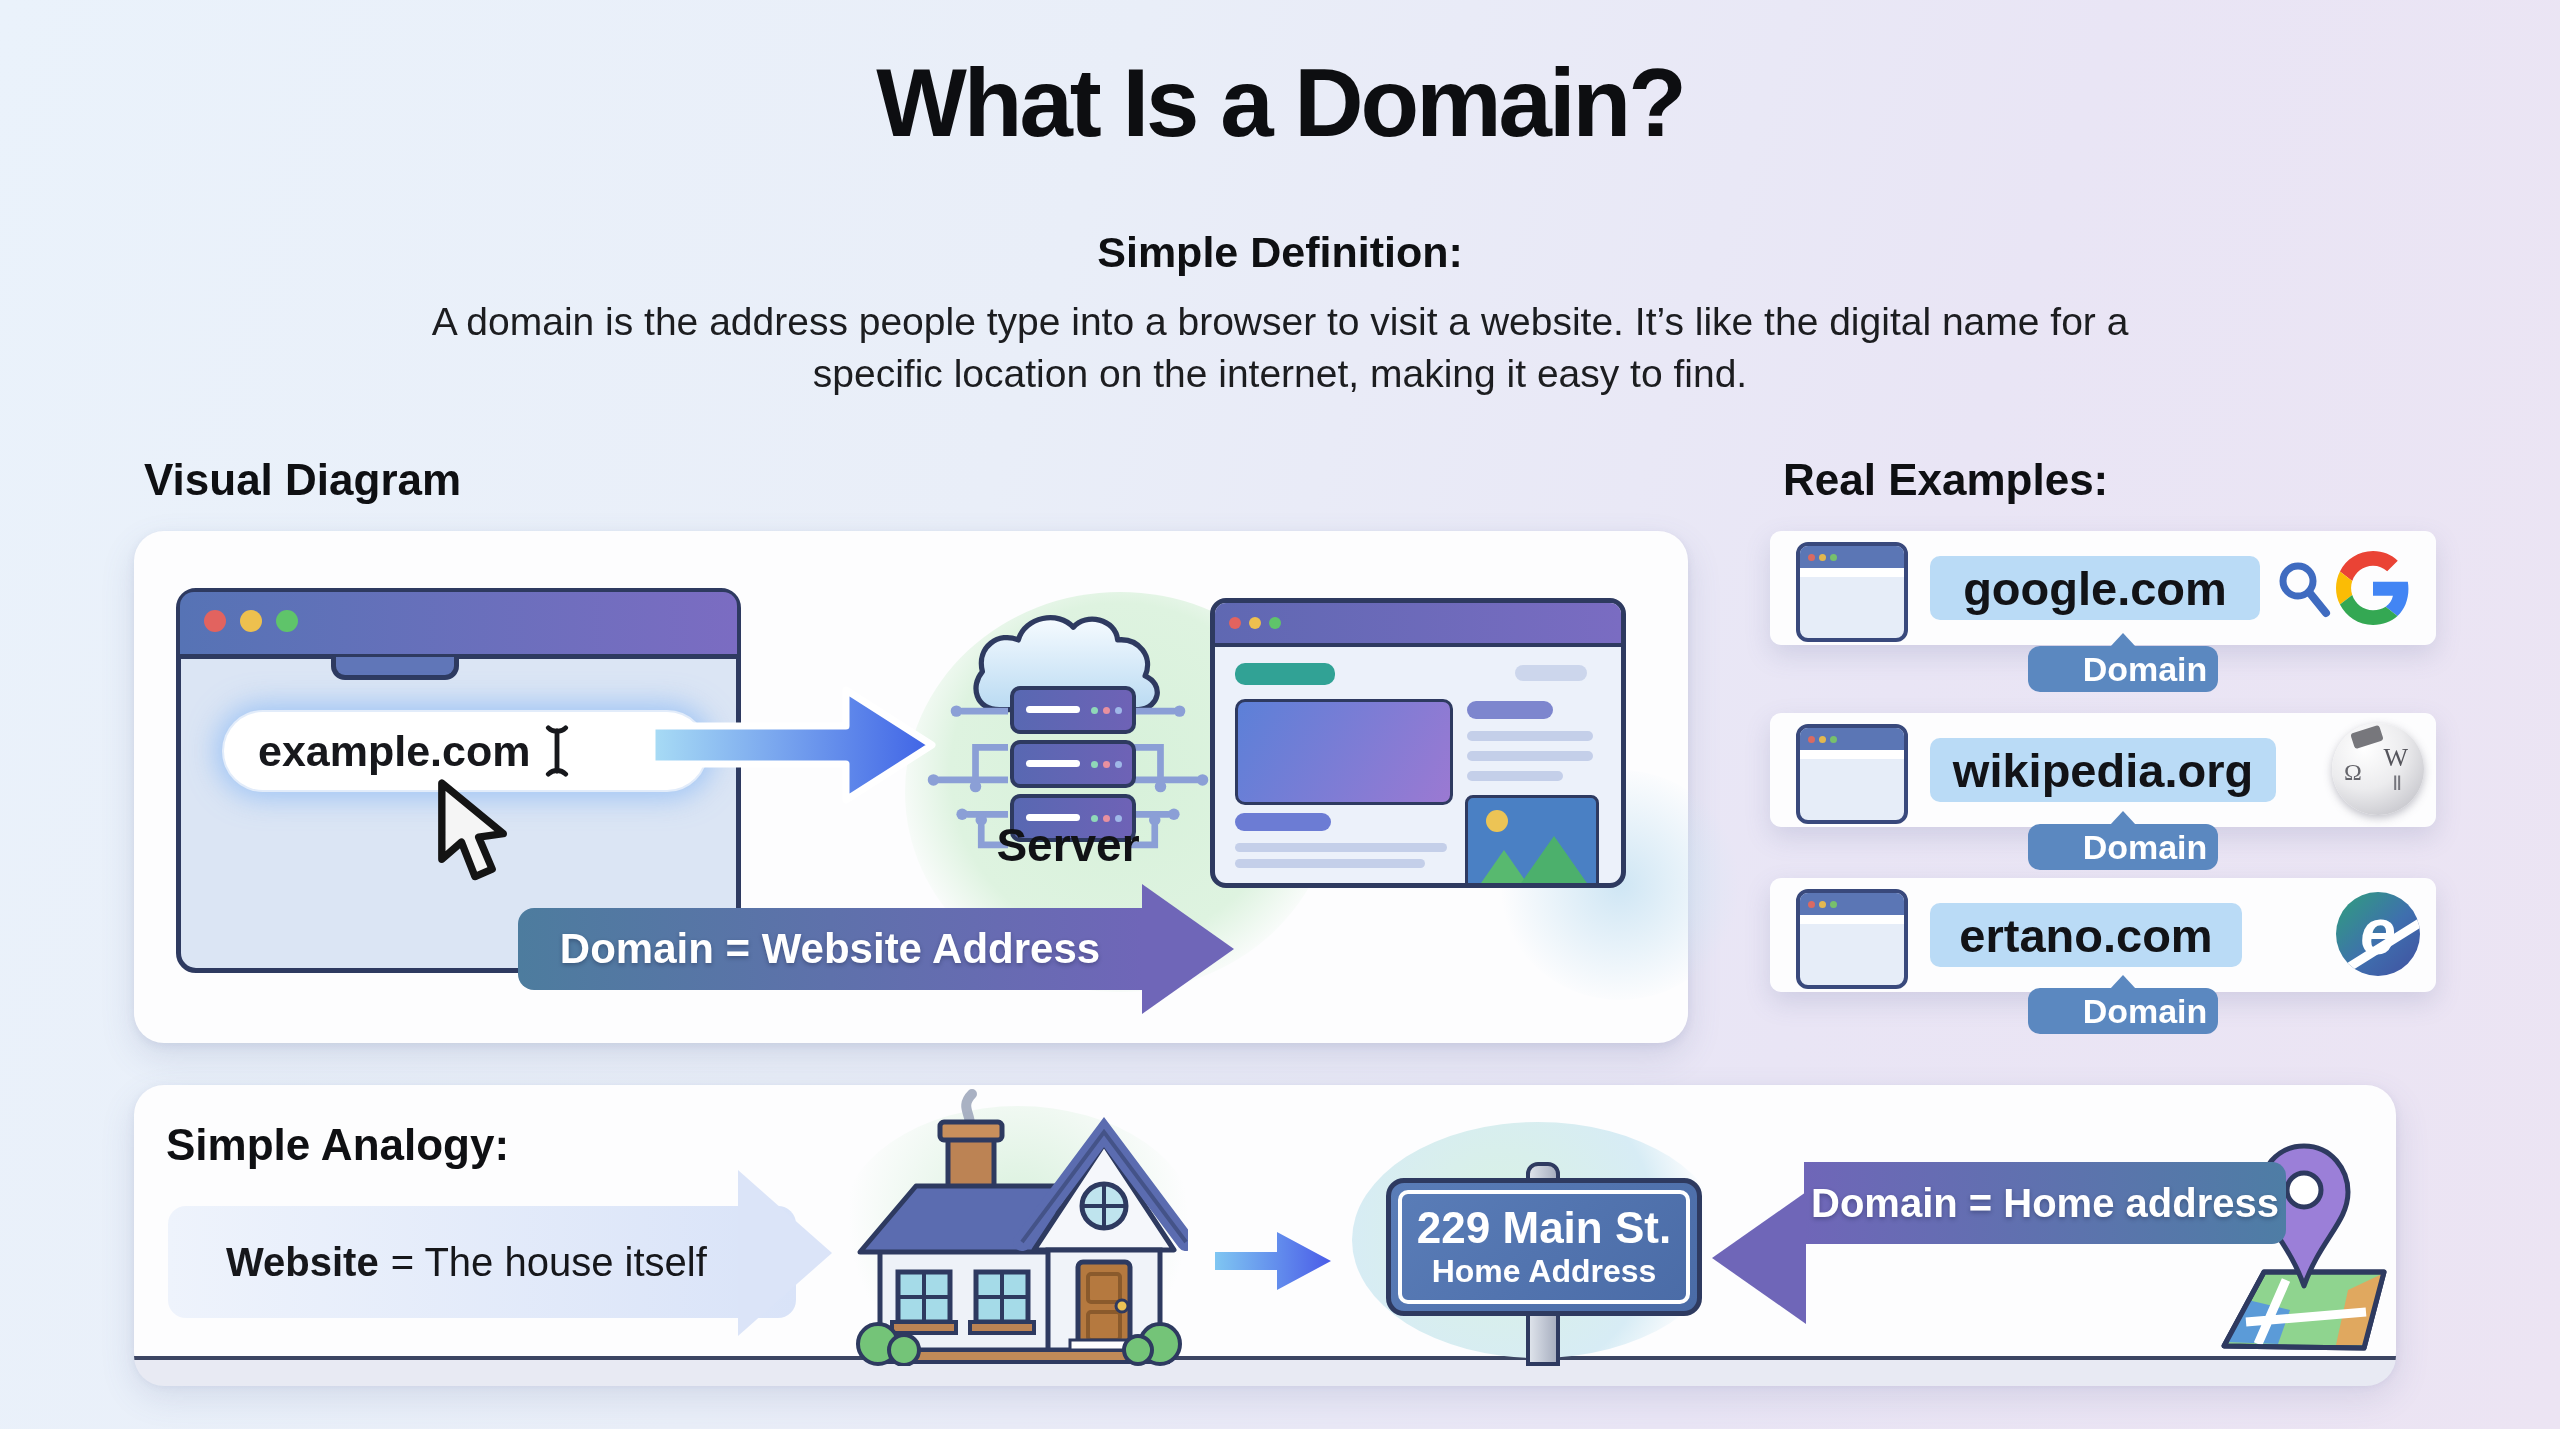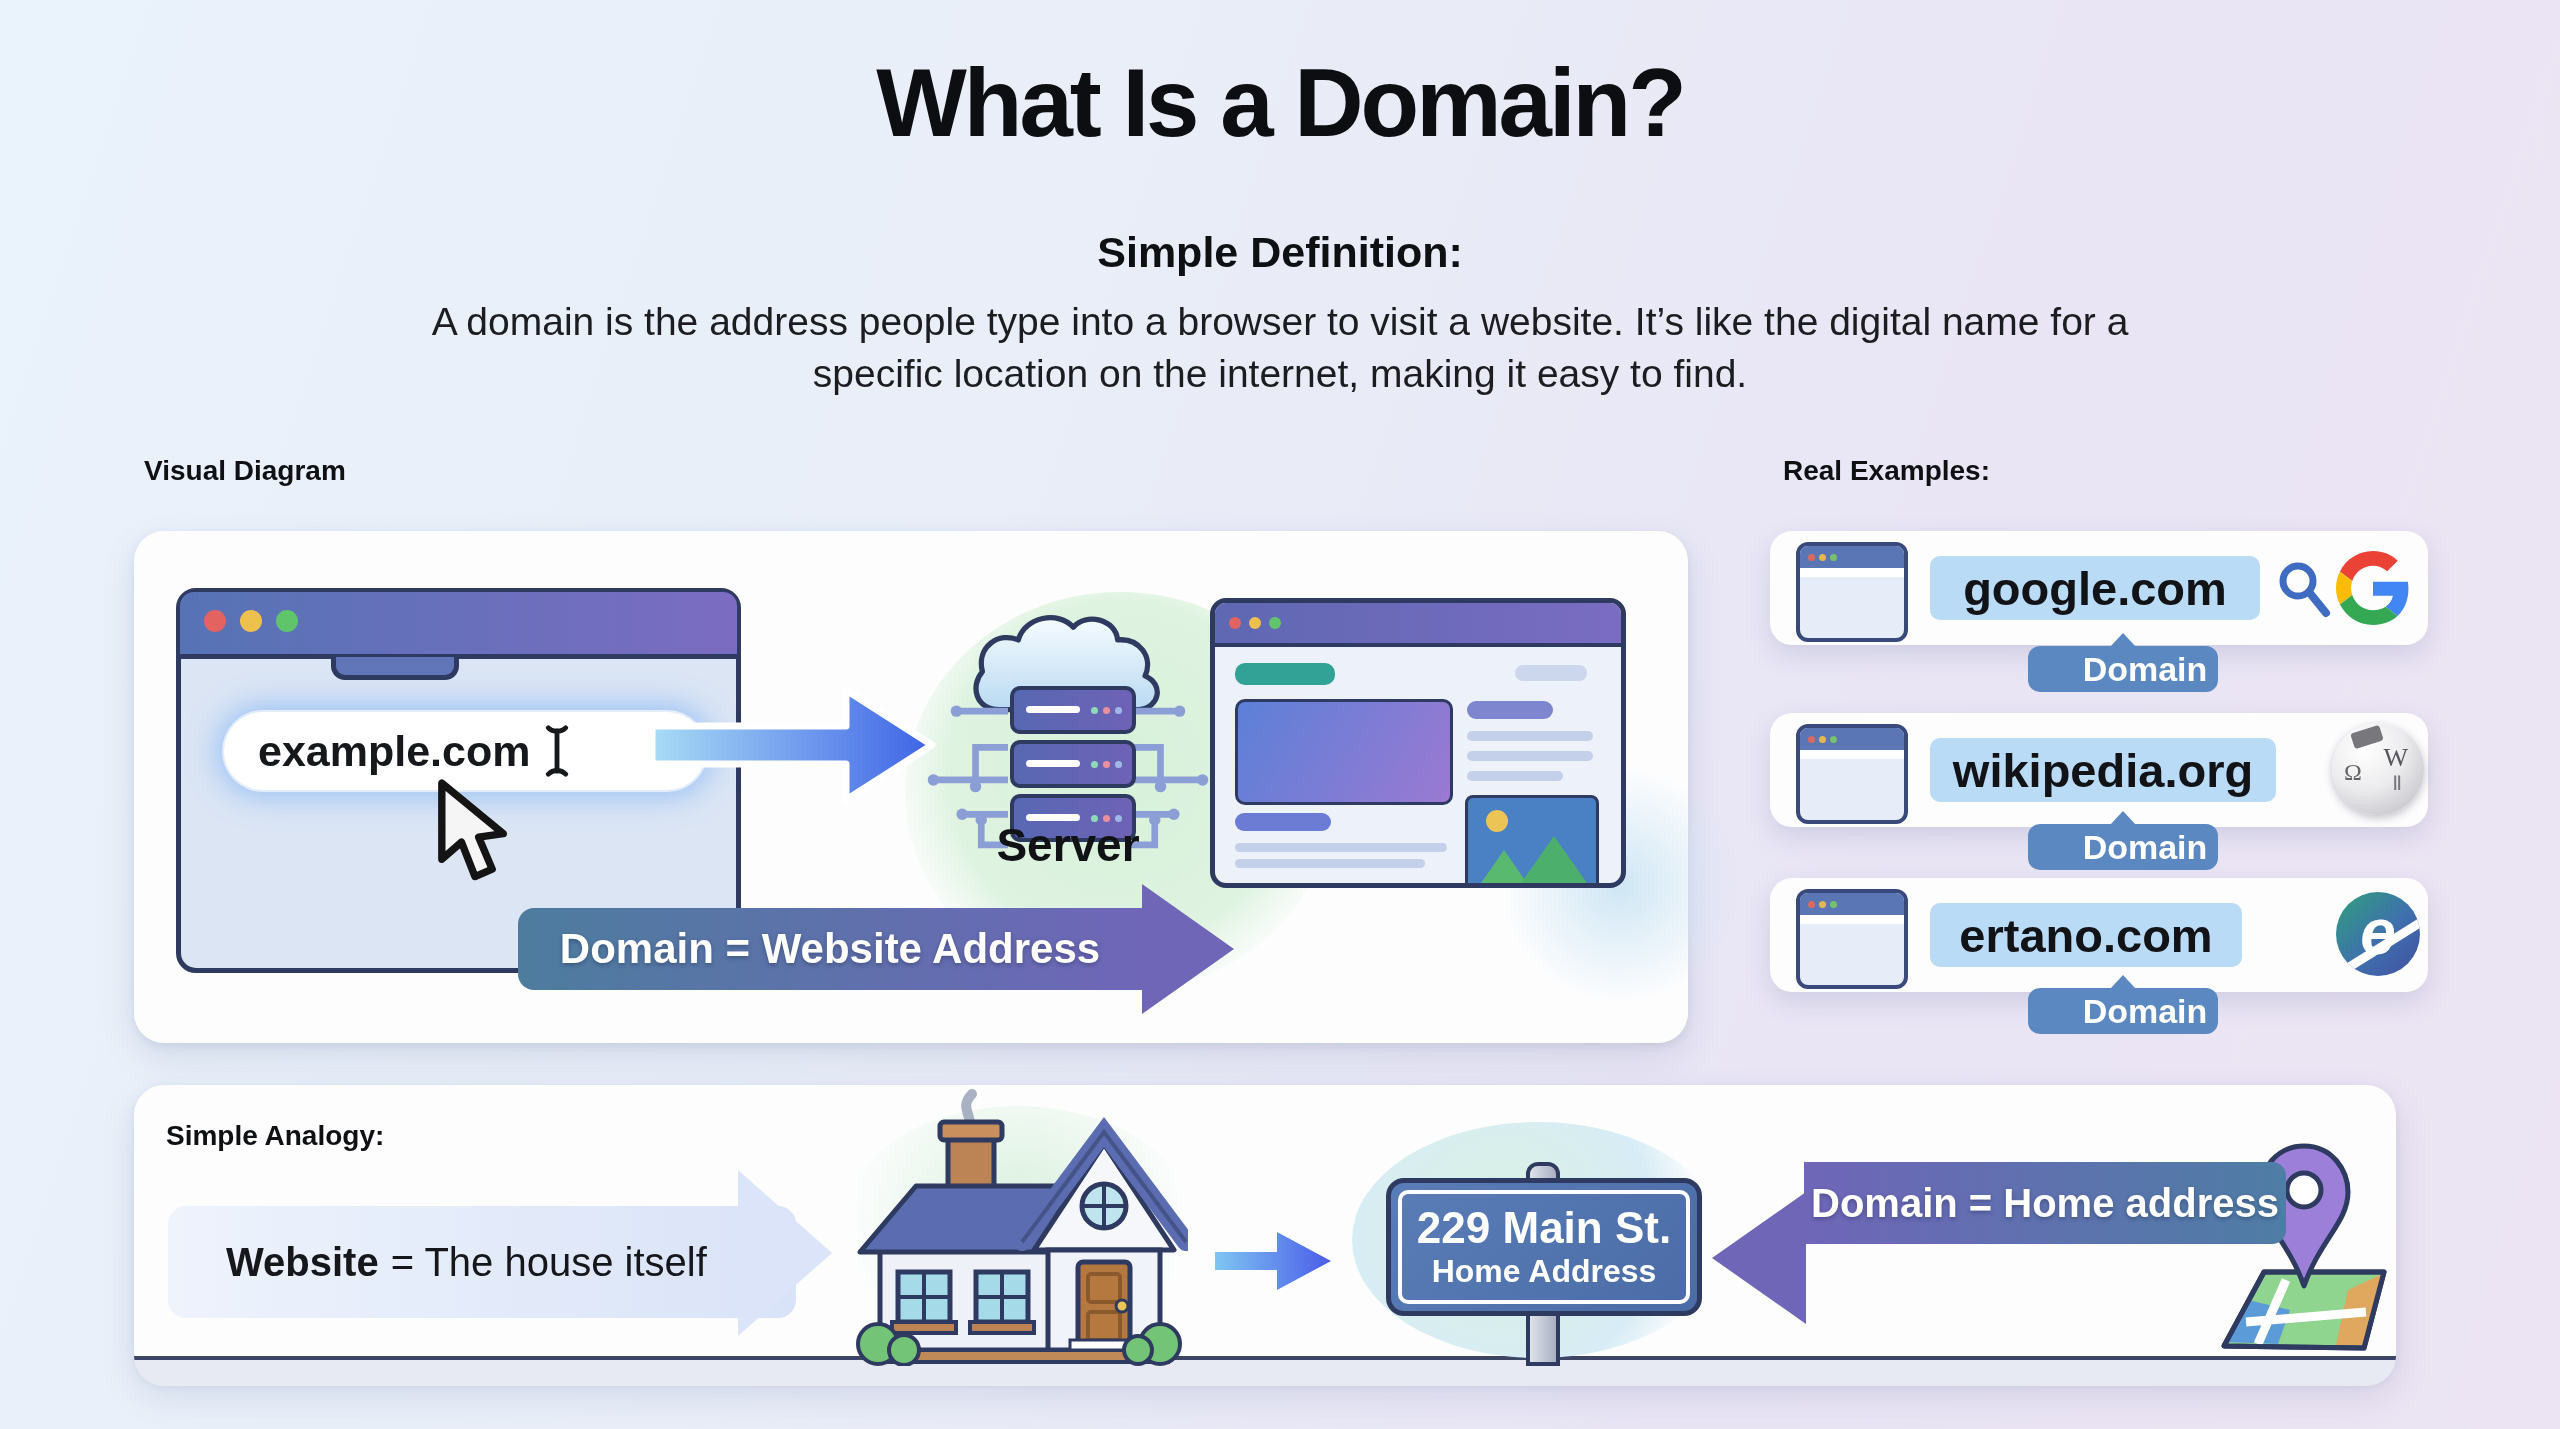--- a/index.html
+++ b/index.html
@@ -3,35 +3,35 @@
 <meta charset="utf-8">
 <style>
   html,body{margin:0;padding:0;background:#dfe3ee;}
   .canvas{position:relative;width:2560px;height:1429px;overflow:hidden;
     font-family:"Liberation Sans",sans-serif;color:#111216;
     background:linear-gradient(108deg,#eaf2fb 0%,#e9eef8 38%,#e9e5f5 70%,#ece4f3 100%);}
   .abs{position:absolute;}
   .card{position:absolute;background:#fdfdfe;border-radius:30px;
     box-shadow:0 14px 34px rgba(90,100,150,.16),0 3px 8px rgba(90,100,150,.10);}
   .h1{font-size:96px;font-weight:800;letter-spacing:-3px;text-align:center;color:#0d0e11;}
-  .h2{font-size:28px;font-weight:800;color:#0f1013;}
+  .h2{font-size:44px;font-weight:800;color:#0f1013;}
   .body-text{font-size:39px;line-height:1.34;text-align:center;color:#1c1d20;}
   
   .bwin{position:absolute;left:176px;top:588px;width:555px;height:375px;
     border:5px solid #2e3a60;border-radius:20px;background:#dbe5f4;z-index:3;}
   .bwin-head{position:absolute;left:-1px;top:-1px;right:-1px;height:62px;
     background:linear-gradient(90deg,#5673b5,#7b6cc2);
     border-radius:14px 14px 0 0;border-bottom:5px solid #2e3a60;}
   .bwin-notch{position:absolute;left:150px;top:64px;width:118px;height:18px;
     background:#6076b8;border:5px solid #2e3a60;border-top:none;
     border-radius:0 0 14px 14px;}
   .dot{display:inline-block;border-radius:50%;}
   
   .ex-card{position:absolute;left:1770px;width:658px;height:114px;background:#fdfdfe;
-    border-radius:22px;box-shadow:0 10px 26px rgba(90,100,150,.18);}
+    border-radius:11px;box-shadow:0 10px 26px rgba(90,100,150,.18);padding-left:8px;}
   .bicon{position:absolute;left:26px;top:11px;width:104px;height:92px;
     border:4px solid #39497c;border-radius:12px;overflow:hidden;background:#e6edf8;}
   .bicon-head{height:22px;background:#5b76b5;padding-left:8px;line-height:20px;}
   .bicon-strip{height:9px;background:#ffffff;}
   .hl{position:absolute;top:25px;height:64px;border-radius:10px;background:#badbf6;
     display:flex;align-items:center;justify-content:center;
     font-size:47px;font-weight:800;color:#121317;}
   .tag{position:absolute;left:2028px;width:146px;height:46px;background:#5b88c0;
     border-radius:12px;color:#fff;font-size:34px;font-weight:700;
     display:flex;align-items:center;justify-content:center;z-index:5;padding-left:44px;}

